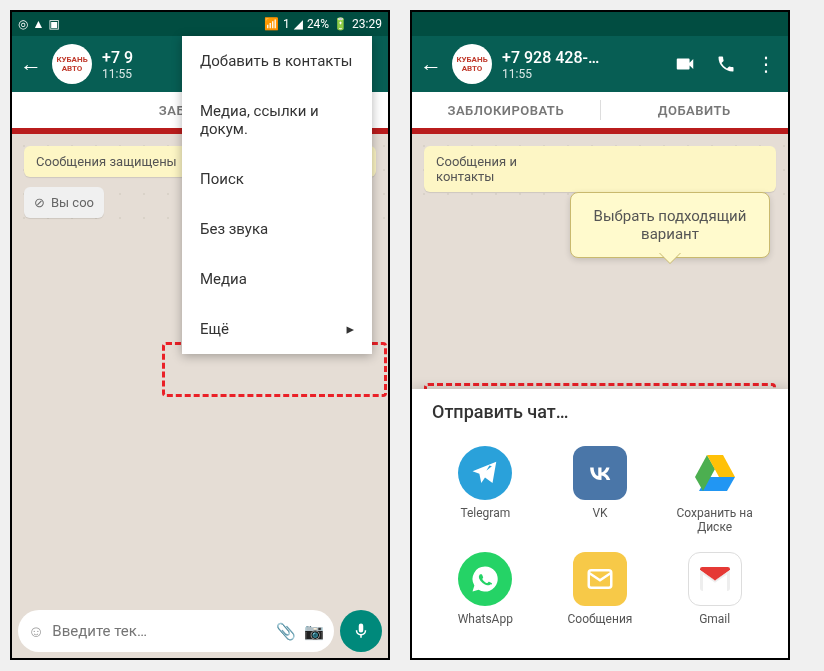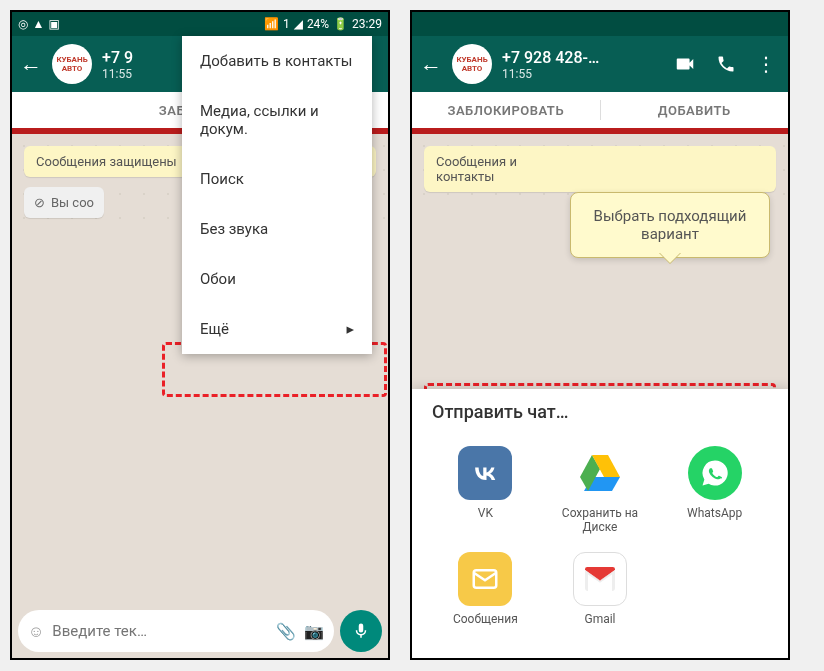--- a/index.html
+++ b/index.html
@@ -88,21 +88,21 @@
           <path d="M12 14a3 3 0 003-3V5a3 3 0 10-6 0v6a3 3 0 003 3zm5-3a5 5 0 01-10 0H5a7 7 0 006 6.9V21h2v-3.1A7 7 0 0019 11h-2z"></path>
         </svg>
     </div>
   </div>
 
   <div class="menu-overlay">
     <div class="menu-item">Добавить в контакты</div>
     <div class="menu-item">Медиа, ссылки и докум.</div>
     <div class="menu-item">Поиск</div>
     <div class="menu-item">Без звука</div>
-    <div class="menu-item">Обои</div>
+    <div class="menu-item">Медиа</div>
     <div class="menu-item">
       <span>Ещё</span>
       <span>▸</span>
     </div>
   </div>
   <div class="red-dash" style="top:330px;left:150px;width:225px;height:55px"></div>
 </div>
 
 <div class="phone">
   <div class="status-bar">
@@ -140,20 +140,28 @@
       <span>Сообщения и</span><br><span>контакты</span>
     </div>
   </div>
 
   <div class="callout">Выбрать подходящий вариант</div>
 
   <div class="share-sheet">
     <div class="share-title">Отправить чат…</div>
     <div class="share-grid">
       <div class="share-item">
+        <div class="share-ico" style="background:#2aa1da;border-radius:50%">
+          <svg width="30" height="30" viewBox="0 0 24 24" fill="#fff">
+              <path d="M21 3L2 10.5l5.5 2L9 20l3-4.5 6 4.5L21 3zm-3.5 3.5L9.5 13l-.5 4 1.5-2.5 5-8.5z"></path>
+            </svg>
+        </div>
+        <span>Telegram</span>
+      </div>
+      <div class="share-item">
         <div class="share-ico" style="background:#4a76a8">
           <svg width="30" height="30" viewBox="0 0 24 24" fill="#fff">
               <path d="M12.8 17.5c-5.5 0-8.6-3.8-8.7-10h2.8c.1 4.6 2.1 6.5 3.7 6.9V7.5h2.6v4c1.6-.2 3.2-2 3.8-4h2.6c-.4 2.4-2.2 4.2-3.5 5 1.3.6 3.3 2.2 4.1 5h-2.9c-.6-1.9-2.1-3.4-4.1-3.6v3.6h-.4z"></path>
             </svg>
         </div>
         <span>VK</span>
       </div>
       <div class="share-item">
         <div class="share-ico" style="background:transparent">
           <svg width="48" height="48" viewBox="0 0 24 24">

